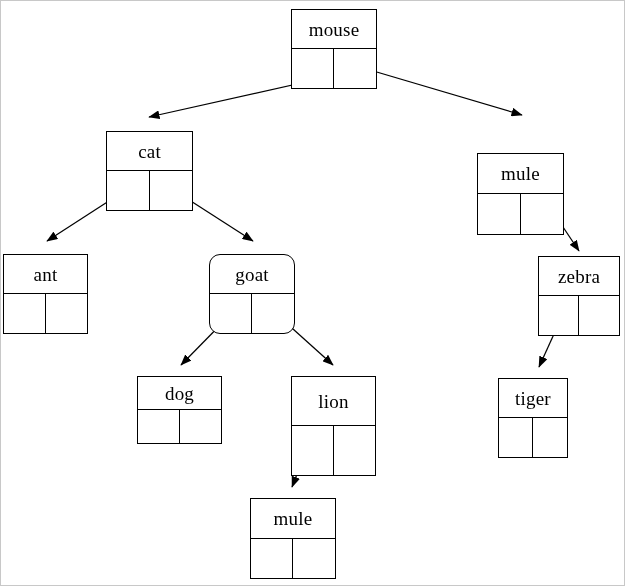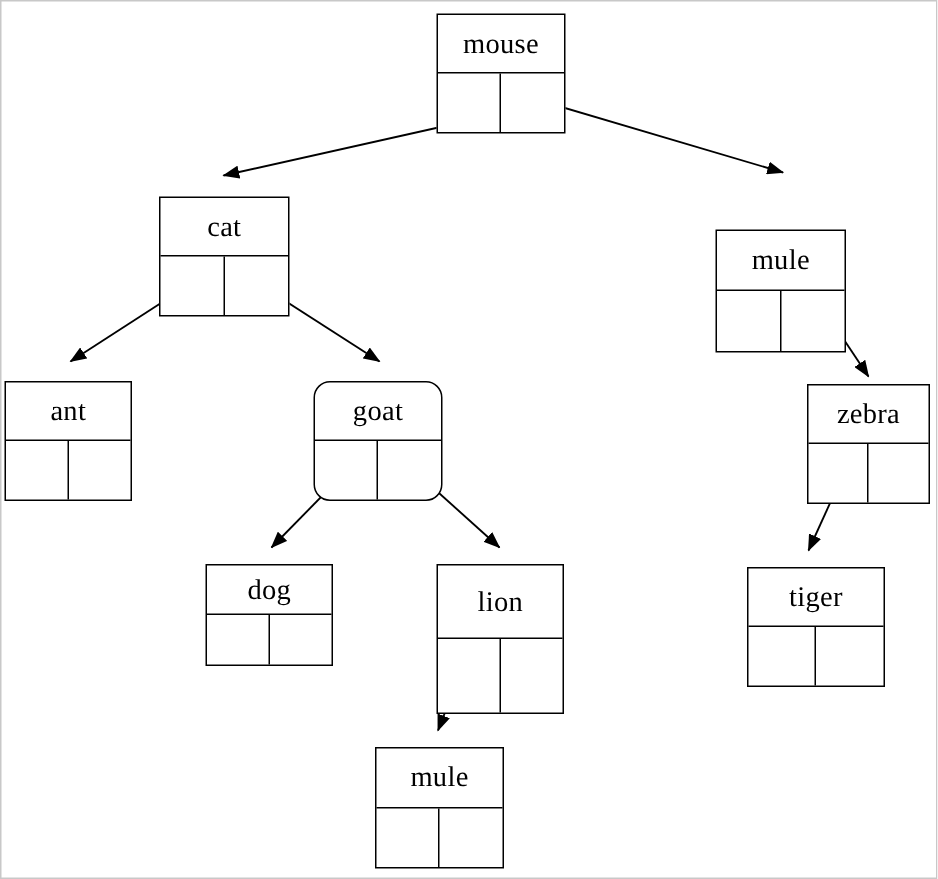--- a/index.html
+++ b/index.html
@@ -134,21 +134,21 @@
           <div class="ptr-cell right-ptr"></div>
         </div>
       </div>
       <div class="tree-node" style="left: 290px; top: 375px; width: 85px; height: 100px;">
         <div class="node-label">lion</div>
         <div class="node-pointers">
           <div class="ptr-cell left-ptr"></div>
           <div class="ptr-cell right-ptr"></div>
         </div>
       </div>
-      <div class="tree-node" style="left: 497px; top: 377px; width: 92px; height: 80px;">
+      <div class="tree-node" style="left: 497px; top: 377px; width: 70px; height: 80px;">
         <div class="node-label">tiger</div>
         <div class="node-pointers">
           <div class="ptr-cell left-ptr"></div>
           <div class="ptr-cell right-ptr"></div>
         </div>
       </div>
       <div class="tree-node" style="left: 249px; top: 497px; width: 86px; height: 81px;">
         <div class="node-label">mule</div>
         <div class="node-pointers">
           <div class="ptr-cell left-ptr"></div>

